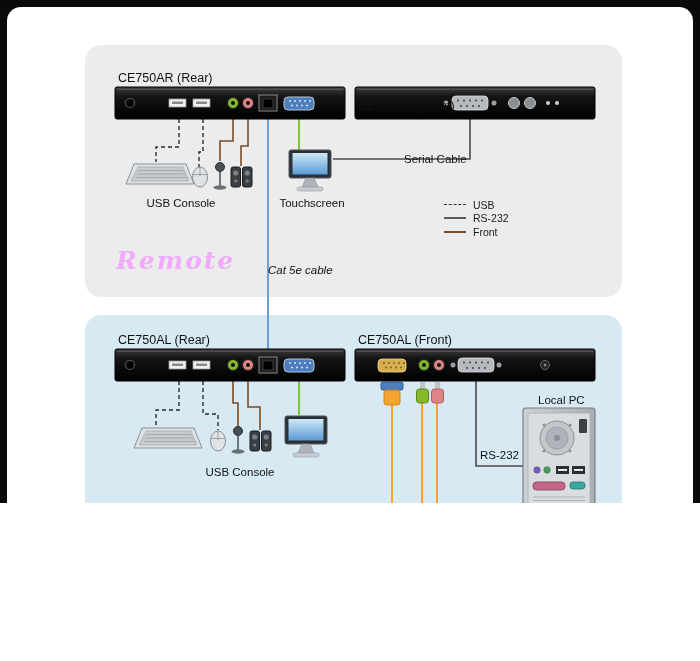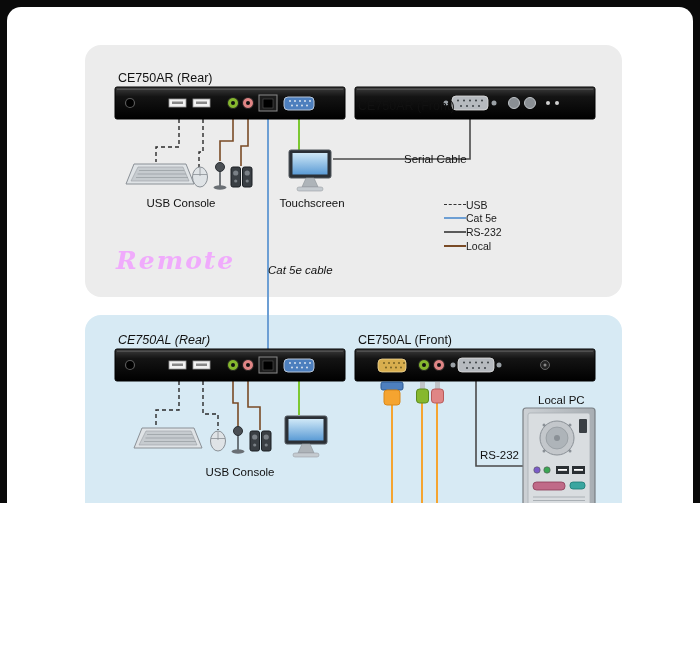--- a/index.html
+++ b/index.html
@@ -9,21 +9,21 @@
   .panel { position:absolute; border-radius:16px; }
   .panel-remote { left:85px; top:45px; width:537px; height:252px; background:#ececec; }
   .panel-local  { left:85px; top:315px; width:537px; height:288px; background:#d7eaf4; }
   svg.art { position:absolute; left:0; top:0; }
   .lbl { position:absolute; font-size:12.5px; color:#111; white-space:nowrap; }
   .lbl-sm { position:absolute; font-size:11.5px; color:#111; white-space:nowrap; }
   .ctr { transform:translateX(-50%); }
   .fancy { position:absolute; font-family:"DejaVu Serif", serif; font-style:italic; font-weight:bold;
            font-size:25px; letter-spacing:2px; color:#f0abfc; white-space:nowrap; }
   .legend { position:absolute; left:444px; top:198px; }
-  .legend-row { display:flex; align-items:center; height:13.6px; }
+  .legend-row { display:flex; align-items:center; gap:7px; height:13.6px; }
   .legend-label { font-size:10.5px; color:#1a1a1a; white-space:nowrap; }
   .sw { display:inline-block; width:22px; height:0; }
   .sw-usb   { border-top:1.6px dashed #333333; }
   .sw-cat5e { border-top:2px solid #6d9fd4; }
   .sw-vga   { border-top:2px solid #7cc832; }
   .sw-vkm   { border-top:2px solid #f5a430; }
   .sw-rs232 { border-top:2px solid #5a5a5a; }
   .sw-audio { border-top:2px solid #7a4b26; }
 </style>
 </head>
@@ -355,31 +355,27 @@
   <div class="lbl-sm" style="left:356px; top:153px;margin-left:48px;">Serial Cable</div>
   <div class="lbl-sm" style="left:268px; top:264px;font-style:italic;">Cat 5e cable</div>
   <div class="fancy" style="left:116px; top:246px;">Remote</div>
 
   <div class="legend">
     <div class="legend-row">
       <span class="sw sw-usb"></span>
       <span class="legend-label">USB</span>
     </div>
     <div class="legend-row">
-      <span class="sw sw-cat5e"></span>
-      <span class="legend-label">Cat 5e</span>
-    </div>
-    <div class="legend-row">
       <span class="sw sw-rs232"></span>
       <span class="legend-label">RS-232</span>
     </div>
     <div class="legend-row">
       <span class="sw sw-audio"></span>
-      <span class="legend-label">Local</span>
+      <span class="legend-label">Front</span>
     </div>
   </div>
 
-  <div class="lbl" style="left:118px; top:333px;font-style:italic;">CE750AL (Rear)</div>
+  <div class="lbl" style="left:118px; top:333px;">CE750AL (Rear)</div>
   <div class="lbl" style="left:358px; top:333px;">CE750AL (Front)</div>
   <div class="lbl-sm ctr" style="left:240px; top:466px;">USB Console</div>
   <div class="lbl-sm" style="left:538px; top:394px;">Local PC</div>
   <div class="lbl-sm" style="left:480px; top:449px;">RS-232</div>
 </div>
 
 </body></html>

